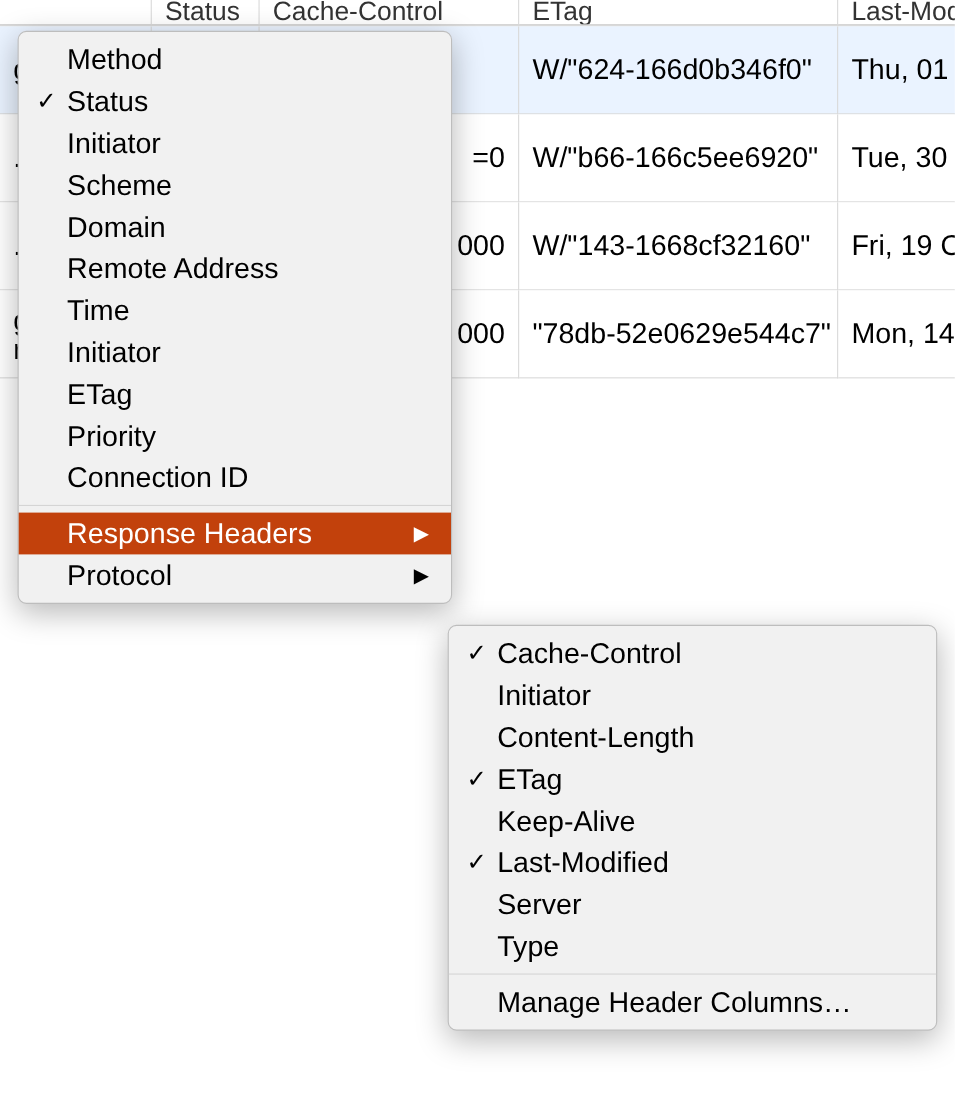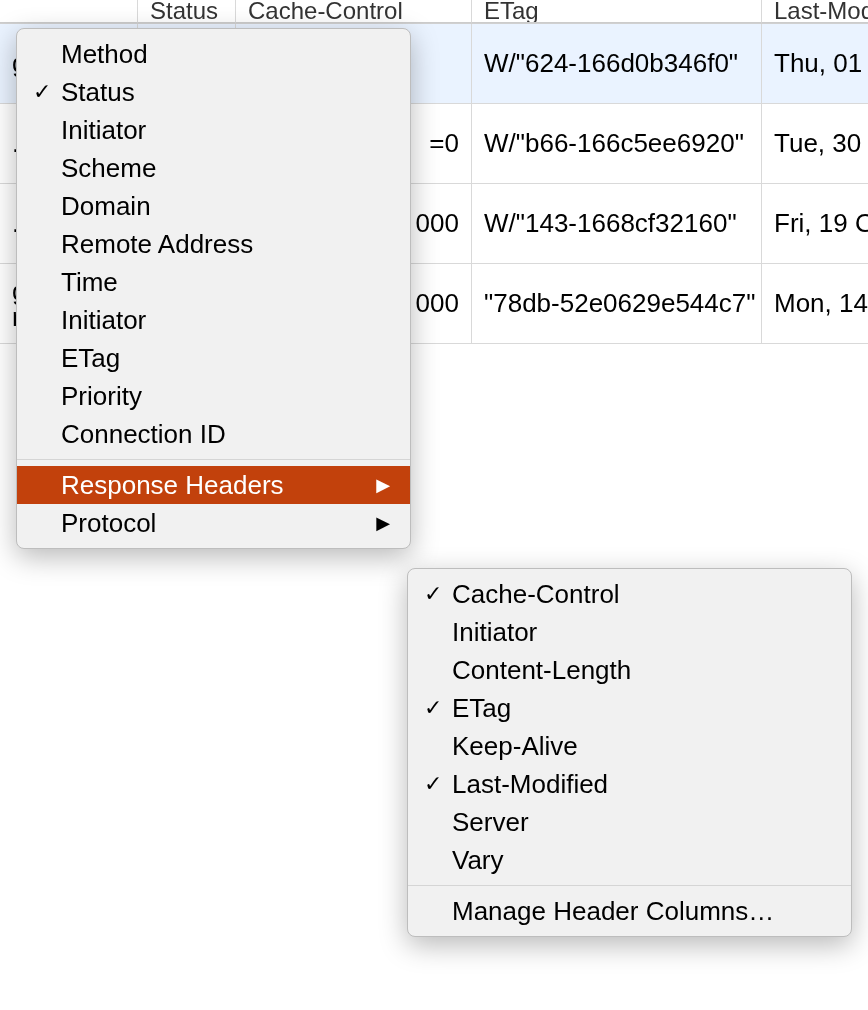--- a/index.html
+++ b/index.html
@@ -248,21 +248,21 @@
       <div class="mi">
         <span class="check">✓</span>
         <span class="label">Last-Modified</span>
       </div>
       <div class="mi">
         <span class="check"></span>
         <span class="label">Server</span>
       </div>
       <div class="mi">
         <span class="check"></span>
-        <span class="label">Vary</span>
+        <span class="label">Type</span>
       </div>
     </div>
   <div class="sep"></div>
   <div class="mi">
     <span class="check"></span>
     <span class="label">Manage Header Columns…</span>
   </div>
 </div>
 
 </body></html>

